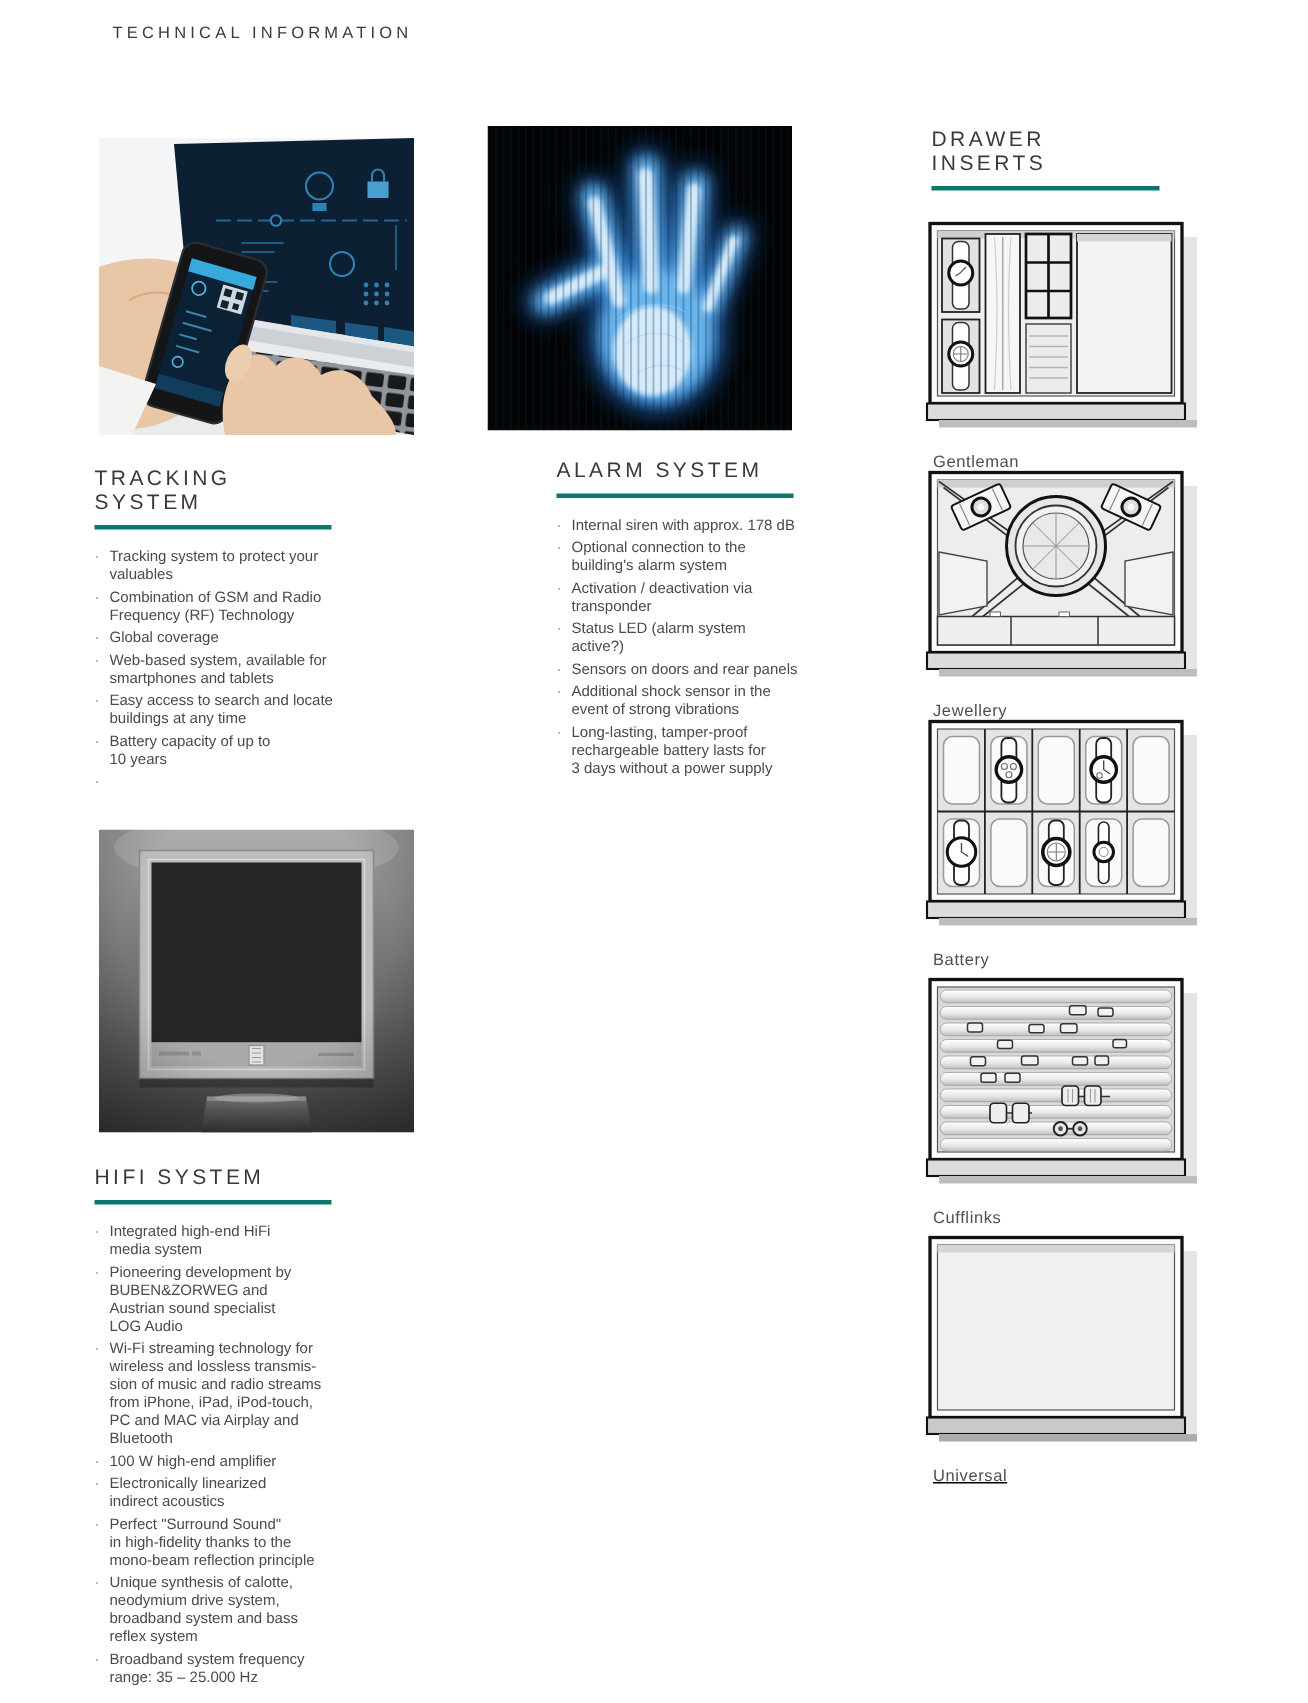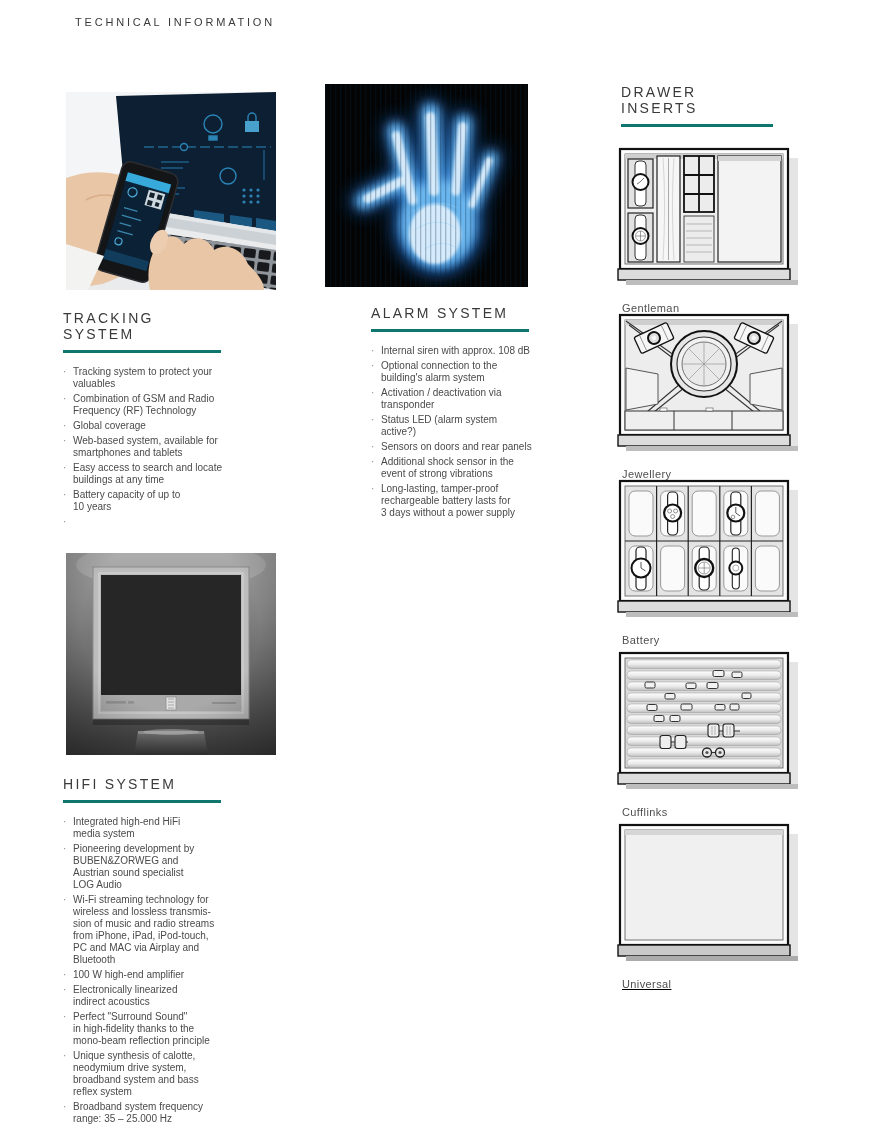--- a/index.html
+++ b/index.html
@@ -229,21 +229,21 @@
           <span class="dot">·</span>
         </li>
     </ul>
   </div>
 
   <div class="section" style="left:323px; top:305px; width:200px;margin-left:48px;">
     <h2>ALARM SYSTEM</h2>
     <ul>
       <li>
           <span class="dot">·</span>
-          <span class="txt">Internal siren with approx. 108 dB</span>
+          <span class="txt">Internal siren with approx. 178 dB</span>
         </li>
       <li>
           <span class="dot">·</span>
           <span class="txt">Optional connection to the
 building's alarm system</span>
         </li>
       <li>
           <span class="dot">·</span>
           <span class="txt">Activation / deactivation via
 transponder</span>

